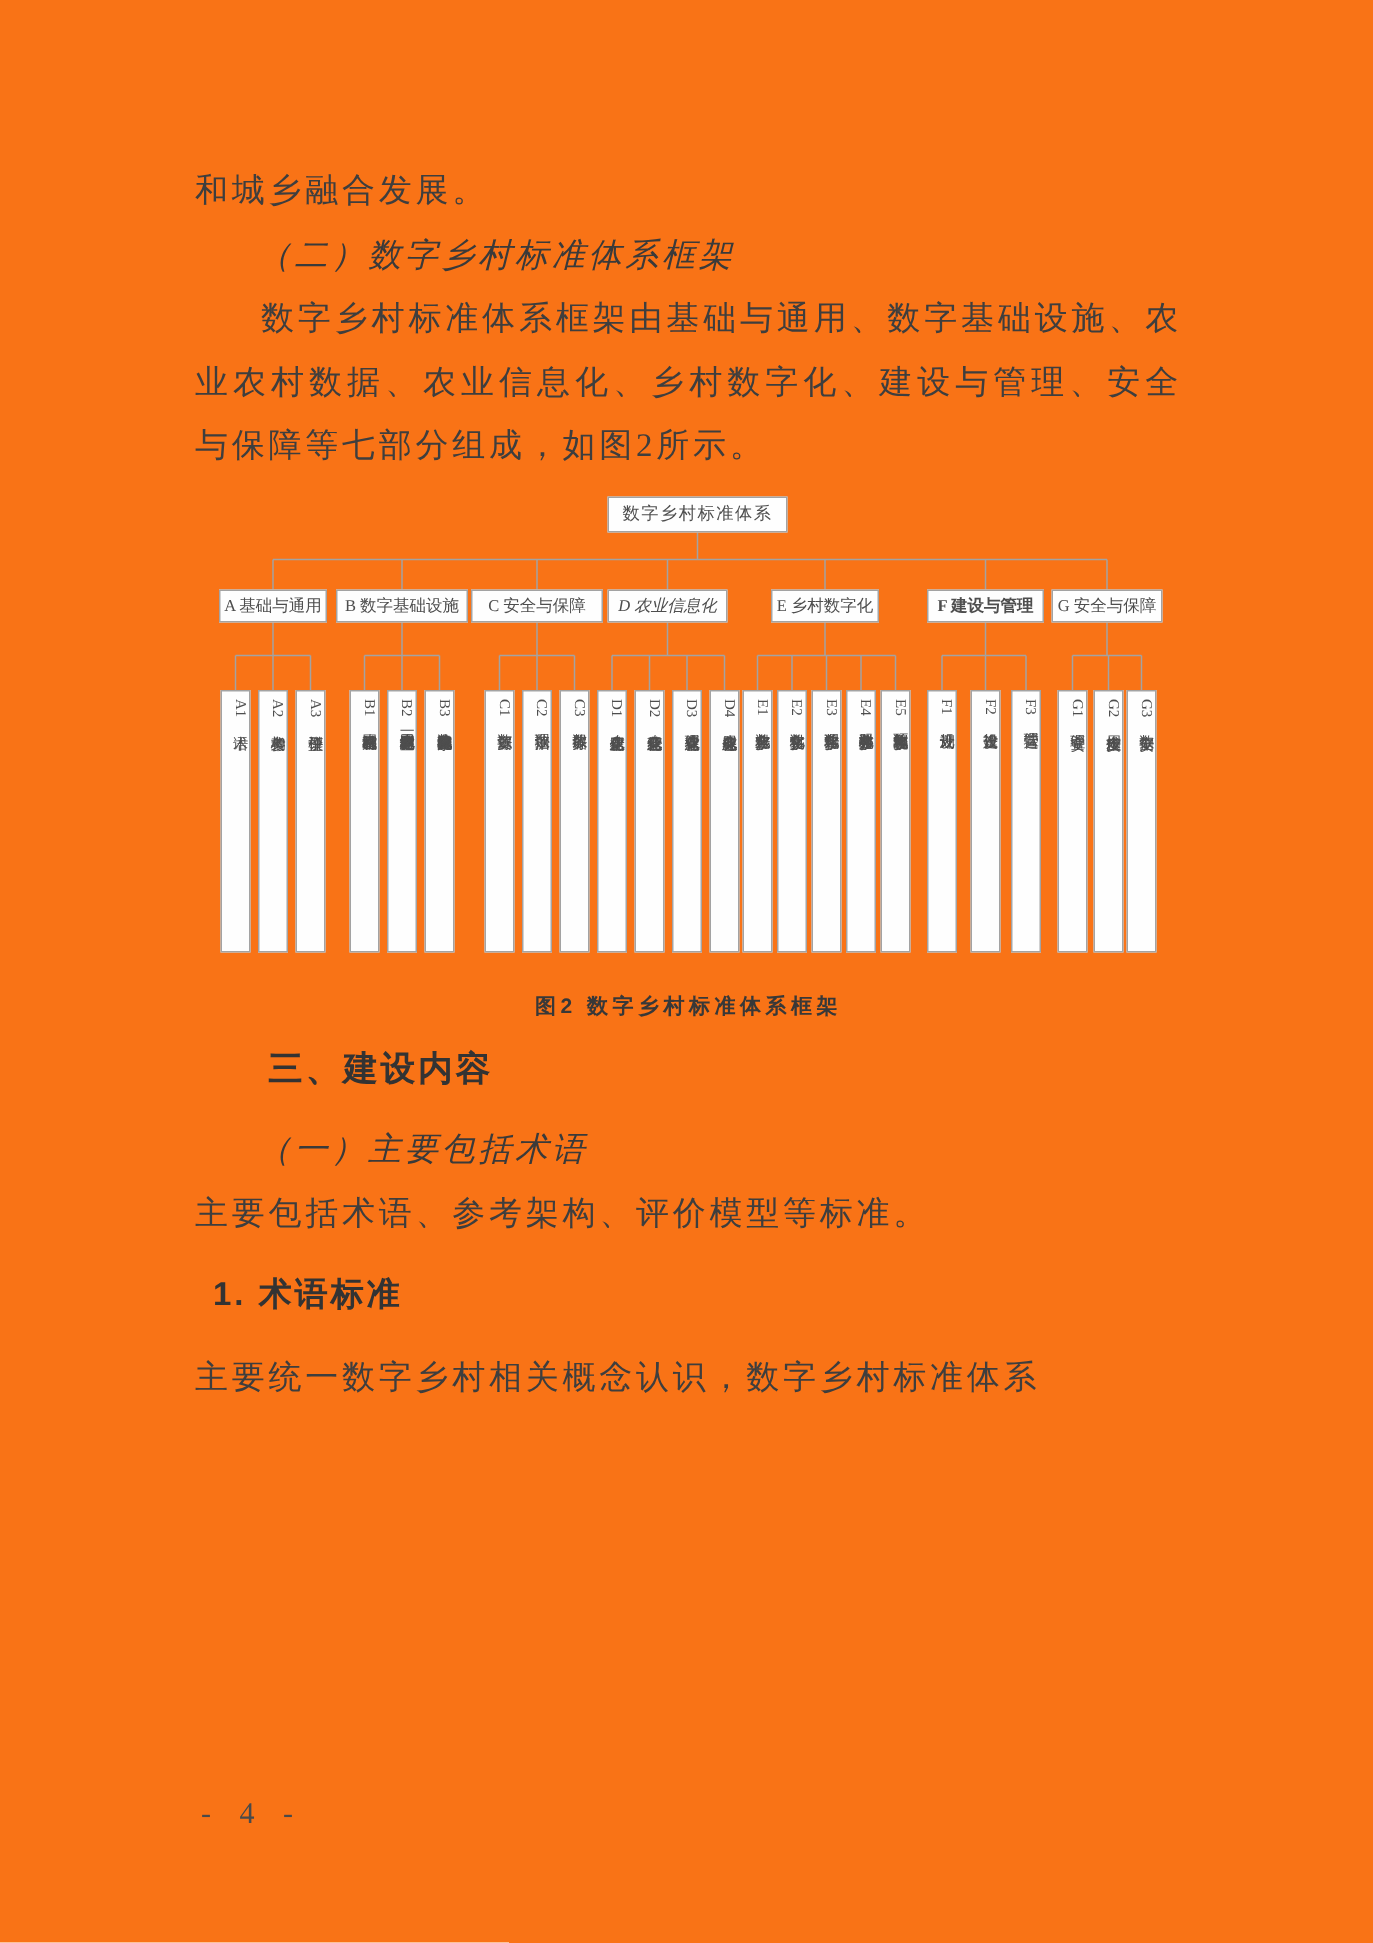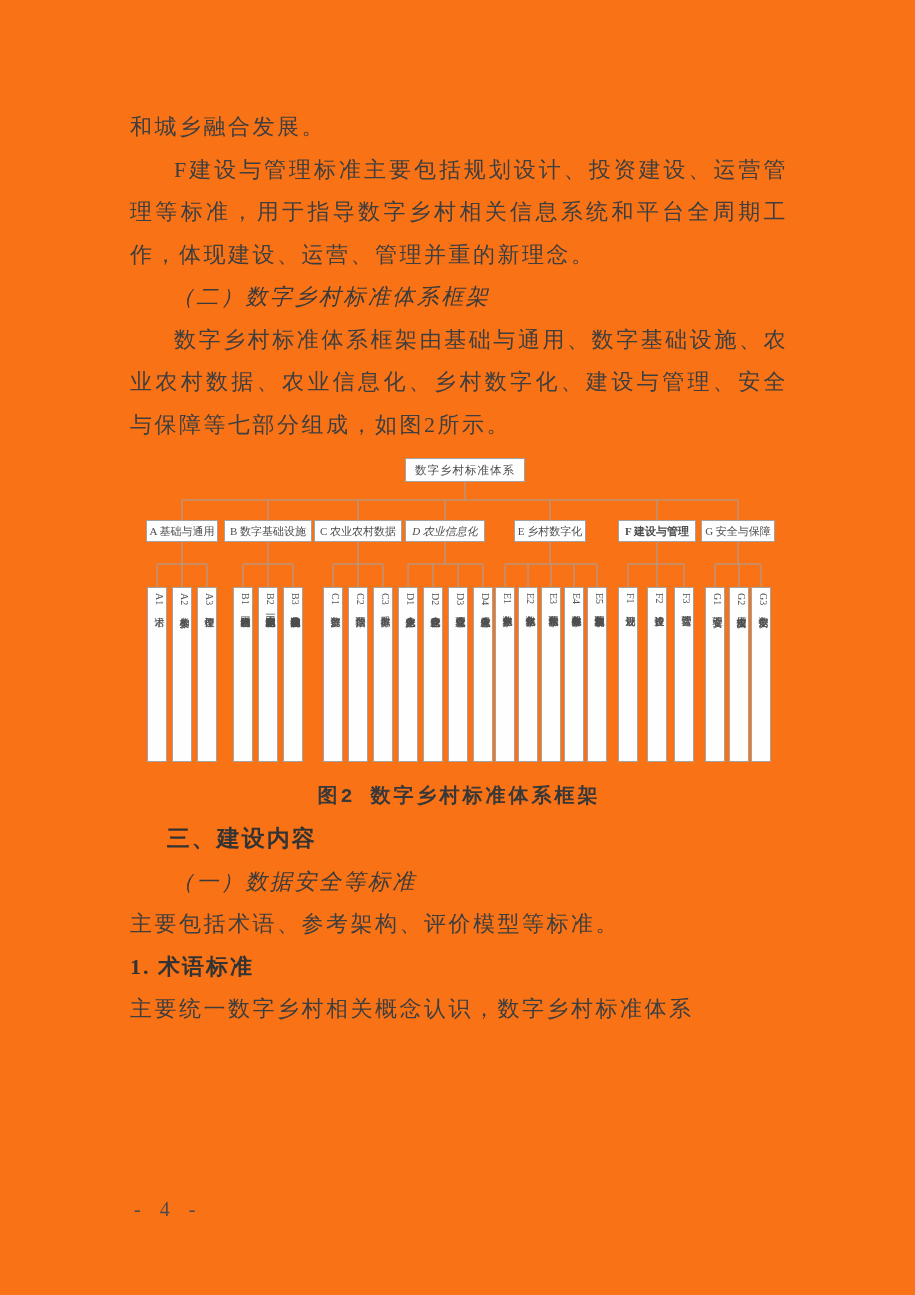--- a/index.html
+++ b/index.html
@@ -11,22 +11,22 @@
   .body-text{
     margin:0;font-size:22px;line-height:42.5px;letter-spacing:2.5px;
     text-align:justify;color:#3e3e3e;
   }
   .indent2{text-indent:2em;}
   .kai-heading{
     margin:0;font-size:22px;line-height:42.5px;letter-spacing:2.5px;
     text-indent:1.9em;color:#3a3a3a;font-style:italic;
   }
   .hei-heading{
-    margin:0;font-size:23px;line-height:42.5px;letter-spacing:2px;font-weight:bold;
-    font-family:Liberation Serif, serif;color:#333;
+    margin:12px;font-size:23px;line-height:42.5px;letter-spacing:2px;font-weight:bold;
+    font-family:Liberation Sans, sans-serif;color:#333;
   }
   .hei-heading.lv1{text-indent:1.6em;margin-top:6px;}
   .hei-heading.lv3{font-size:22px;text-indent:0;}
   
   .figure{margin-top:8px;}
   .tree{position:relative;margin-left:5px;width:646px;height:322px;}
   .tree svg{position:absolute;left:0;top:0;}
   .node{
     position:absolute;box-sizing:border-box;border:1px solid #a3a3a3;background:#fefefe;
     color:#4e4e4e;font-family:"Liberation Serif","DejaVu Serif",serif;
@@ -34,35 +34,34 @@
   .root-node{left:270px;top:4px;width:120px;height:24px;line-height:22px;
     text-align:center;font-size:11.5px;letter-spacing:1px;}
   .group-node{top:66px;height:22px;line-height:20px;text-align:center;font-size:11px;white-space:nowrap;}
   .leaf{
     top:133px;width:20px;height:175px;padding-top:5px;overflow:hidden;
     writing-mode:vertical-rl;text-orientation:mixed;
     font-size:10px;line-height:14px;letter-spacing:0;
   }
   .leaf .code{margin-bottom:4px;}
   .fig-caption{
-    margin:6px 0 0 0;text-align:center;font-weight:bold;font-size:20px;line-height:30px;
-    letter-spacing:3px;font-family:Liberation Mono, monospace;color:#383838;
+    margin:6px 0 0 0;text-align:center;font-weight:bold;font-size:14px;line-height:30px;
+    letter-spacing:3px;font-family:Liberation Sans, sans-serif;color:#383838;
   }
   .page-number{
     position:absolute;left:134px;top:1198px;font-size:20px;letter-spacing:7px;color:#4a4a4a;
   }
 </style>
 </head>
 <body>
 
 <div class="page">
   <div class="doc">
 
     <p class="body-text">和城乡融合发展。</p>
-    <p class="body-text indent2">F建设与管理标准主要包括规划设计、投资建设、运营管理等标准，用于指导数字乡村相关信息系统和平台全周期工作，体现建设、运营、管理并重的新理念。</p>
     <p class="kai-heading">（二）数字乡村标准体系框架</p>
     <p class="body-text indent2">数字乡村标准体系框架由基础与通用、数字基础设施、农业农村数据、农业信息化、乡村数字化、建设与管理、安全与保障等七部分组成，如图2所示。</p>
 
     <div class="figure">
       <div class="tree">
         <svg width="646" height="322" viewBox="0 0 646 322">
           <path fill="none" stroke="#a3a3a3" stroke-width="1" d="
             M330 28 V46
             M47 46 H603
             M47 46 V66 M133 46 V66 M223 46 V66 M310 46 V66 M415 46 V66 M522 46 V66 M603 46 V66
@@ -74,21 +73,21 @@
             M273 110 V133 M298 110 V133 M323 110 V133 M348 110 V133
             M370 110 V133 M393 110 V133 M416 110 V133 M439 110 V133 M462 110 V133
             M493 110 V133 M522 110 V133 M549 110 V133
             M580 110 V133 M604 110 V133 M626 110 V133"></path>
         </svg>
 
         <div class="node root-node">数字乡村标准体系</div>
 
         <div class="node group-node" style="left:11px;width:72px;">A 基础与通用</div>
         <div class="node group-node" style="left:89px;width:88px;">B 数字基础设施</div>
-        <div class="node group-node" style="left:179px;width:88px;">C 农业农村数据</div>
+        <div class="node group-node" style="left:179px;width:88px;">C 安全与保障</div>
         <div class="node group-node" style="left:270px;width:80px;font-style:italic;">D 农业信息化</div>
         <div class="node group-node" style="left:379px;width:72px;">E 乡村数字化</div>
         <div class="node group-node" style="left:483px;width:78px;font-weight:bold;">F 建设与管理</div>
         <div class="node group-node" style="left:566px;width:74px;">G 安全与保障</div>
 
         <div class="node leaf" style="left:12px;"><span class="code">A1</span><span>术语</span></div>
         <div class="node leaf" style="left:37px;"><span class="code">A2</span><span>参考架构</span></div>
         <div class="node leaf" style="left:62px;"><span class="code">A3</span><span>评价模型</span></div>
 
         <div class="node leaf" style="left:98px;"><span class="code">B1</span><span>农村网络基础设施</span></div>
@@ -116,20 +115,20 @@
 
         <div class="node leaf" style="left:570px;"><span class="code">G1</span><span>安全管理</span></div>
         <div class="node leaf" style="left:594px;"><span class="code">G2</span><span>技术应用安全</span></div>
         <div class="node leaf" style="left:616px;"><span class="code">G3</span><span>数据安全</span></div>
       </div>
 
       <p class="fig-caption">图2 数字乡村标准体系框架</p>
     </div>
 
     <p class="hei-heading lv1">三、建设内容</p>
-    <p class="kai-heading">（一）数据安全等标准</p>
+    <p class="kai-heading">（一）主要包括术语</p>
     <p class="body-text">主要包括术语、参考架构、评价模型等标准。</p>
     <p class="hei-heading lv3">1. 术语标准</p>
     <p class="body-text">主要统一数字乡村相关概念认识，数字乡村标准体系</p>
   </div>
 
   <div class="page-number">- 4 -</div>
 </div>
 
 </body></html>

